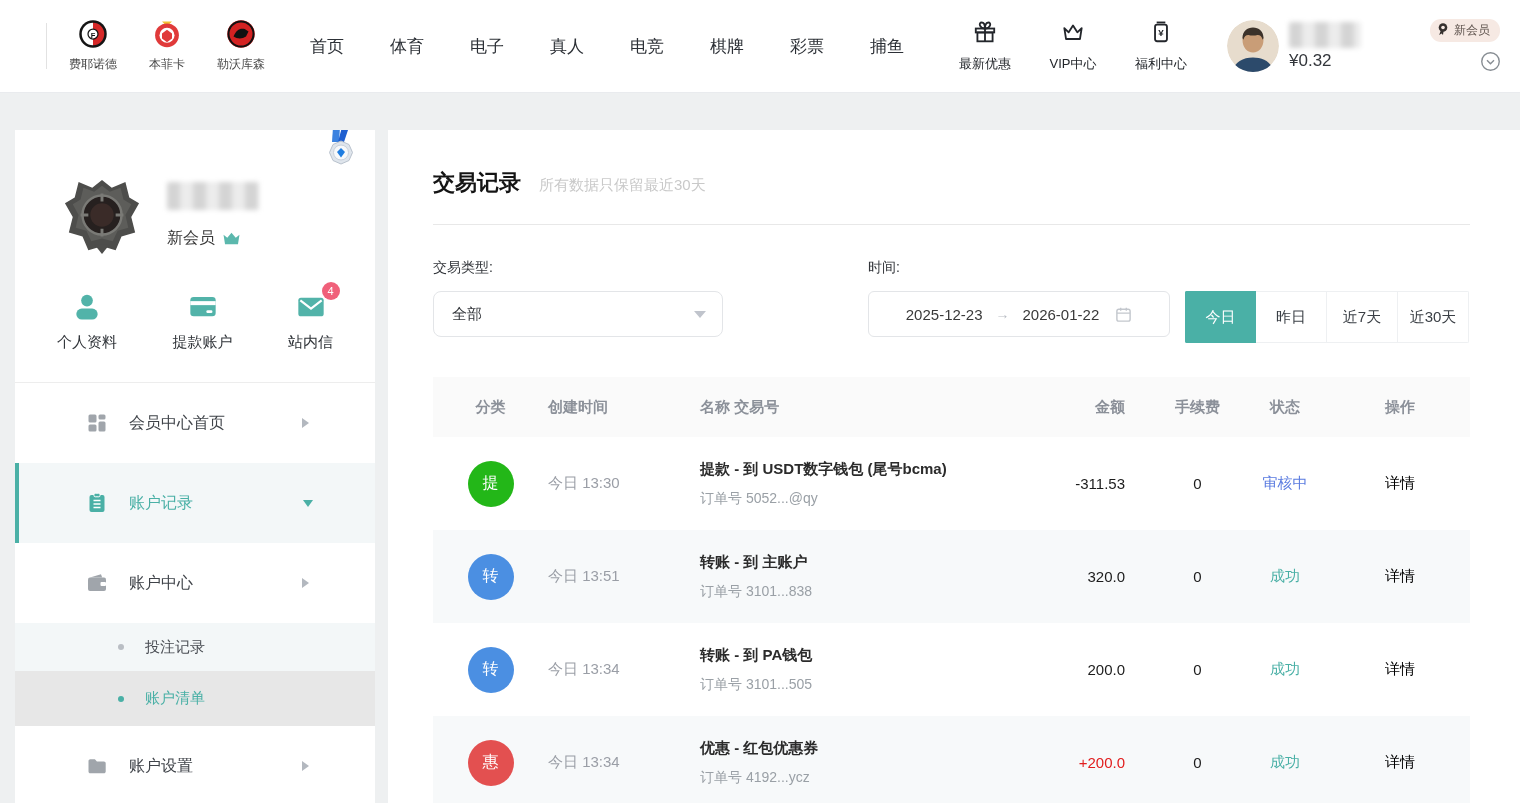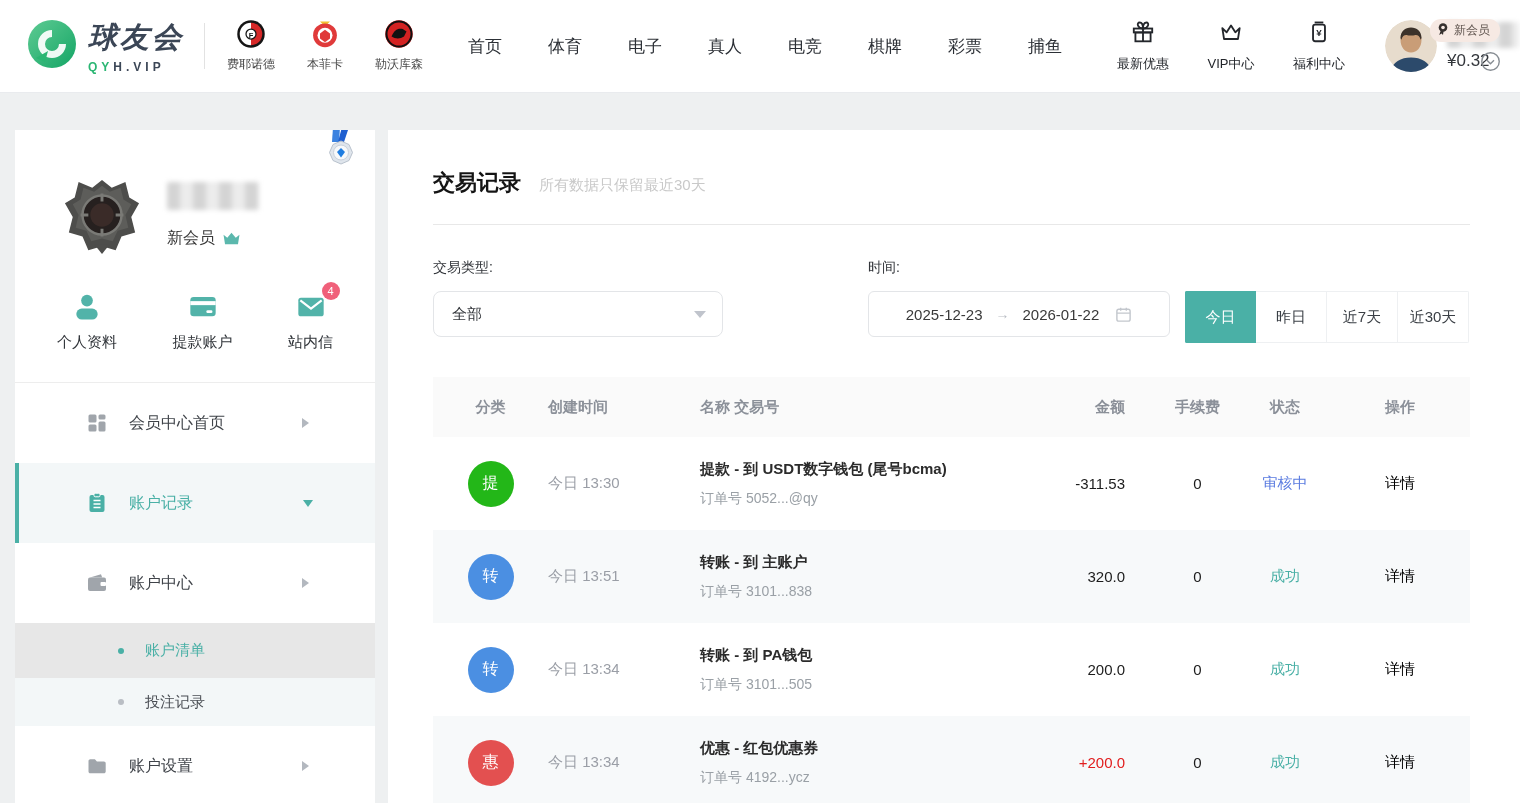--- a/index.html
+++ b/index.html
@@ -120,39 +120,20 @@
   .c-status[data-variant="pending"] { color:#5a7be0; }
   .c-status[data-variant="success"] { color:#4ab0a6; }
   .detail-link { color:#000000; font-size:15px; cursor:pointer; }
 </style>
 </head>
 <body>
 
 <div class="page">
 
   <div class="topbar">
-    <div class="logo">
-      <span>
-        <svg width="52" height="52" viewBox="0 0 52 52">
-          <defs>
-              <linearGradient id="lg" x1="0" y1="0" x2="1" y2="1">
-            <stop offset="0" stop-color="#5ecb93"></stop>
-                <stop offset="1" stop-color="#14a565"></stop>
-              </linearGradient>
-            </defs>
-          <circle cx="26" cy="26" r="24" fill="url(#lg)"></circle>
-          <path d="M26 12 a14 14 0 1 0 14 14 h-7 a7 7 0 1 1 -7 -7 z" fill="#fff" opacity="0.92"></path>
-          <path d="M10 40 L22 33 L19 44 Z" fill="#2bb673"></path>
-        </svg>
-      </span>
-      <span class="logo-text">
-        <div class="logo-name">球友会</div>
-        <div class="logo-domain"><span class="accent">QY</span><span>H.VIP</span></div>
-      </span>
-    </div>
 
     <div class="top-divider"></div>
 
     <div class="sponsors">
       <div class="sponsor">
         <span>
           <svg width="30" height="30" viewBox="0 0 24 24">
             <circle cx="12" cy="12" r="11" fill="#151515"></circle>
             <path d="M12 3 a9 9 0 0 0 0 18 z" fill="#fff"></path>
             <path d="M12 3 a9 9 0 0 1 0 18 z" fill="#d62828"></path>
@@ -361,27 +342,27 @@
         <svg width="24" height="24" viewBox="0 0 24 24" fill="#a0a5ab">
           <path d="M5 6.5 l11 -3.2 1.2 3.2 z"></path>
           <rect x="3" y="6.5" width="18" height="13.5" rx="2"></rect>
           <rect x="15.5" y="11" width="5.5" height="4" rx="1" fill="#fff"></rect>
         </svg>
       </span>
       <span>账户中心</span>
       <span class="arrow-right"></span>
     </div>
 
+    <div class="sub-item">
+      <span class="dot"></span>
+      <span>投注记录</span>
+    </div>
     <div class="sub-item active">
       <span class="dot"></span>
       <span>账户清单</span>
-    </div>
-    <div class="sub-item">
-      <span class="dot"></span>
-      <span>投注记录</span>
     </div>
 
     <div class="menu-item">
       <span class="menu-icon">
         <svg width="24" height="24" viewBox="0 0 24 24" fill="#a0a5ab">
           <path d="M3.5 7 c0 -1 .8 -1.8 1.8 -1.8 h4.6 l2 2.3 h7 c1 0 1.8 .8 1.8 1.8 v8.2 c0 1 -.8 1.8 -1.8 1.8 h-13.6 c-1 0 -1.8 -.8 -1.8 -1.8 z"></path>
         </svg>
       </span>
       <span>账户设置</span>
       <span class="arrow-right"></span>

